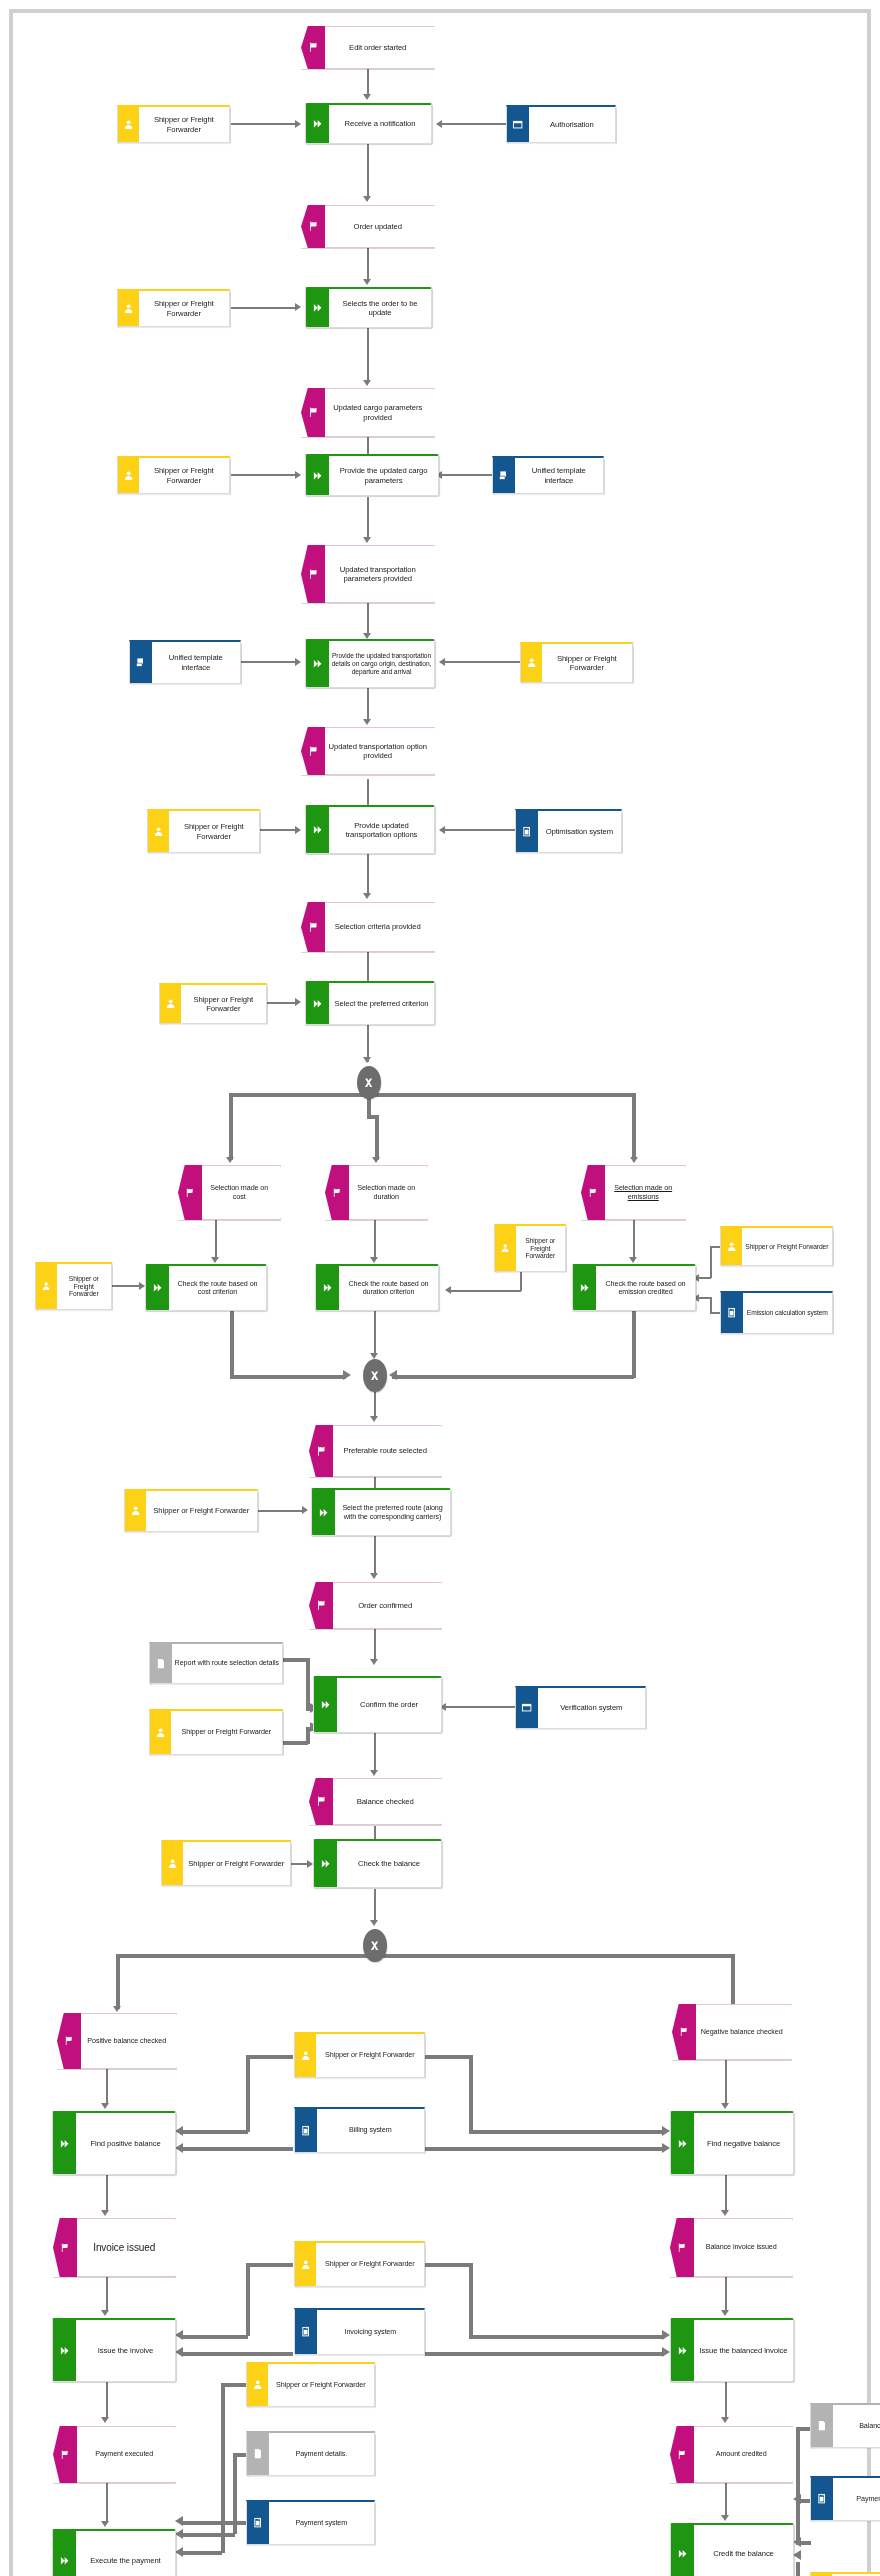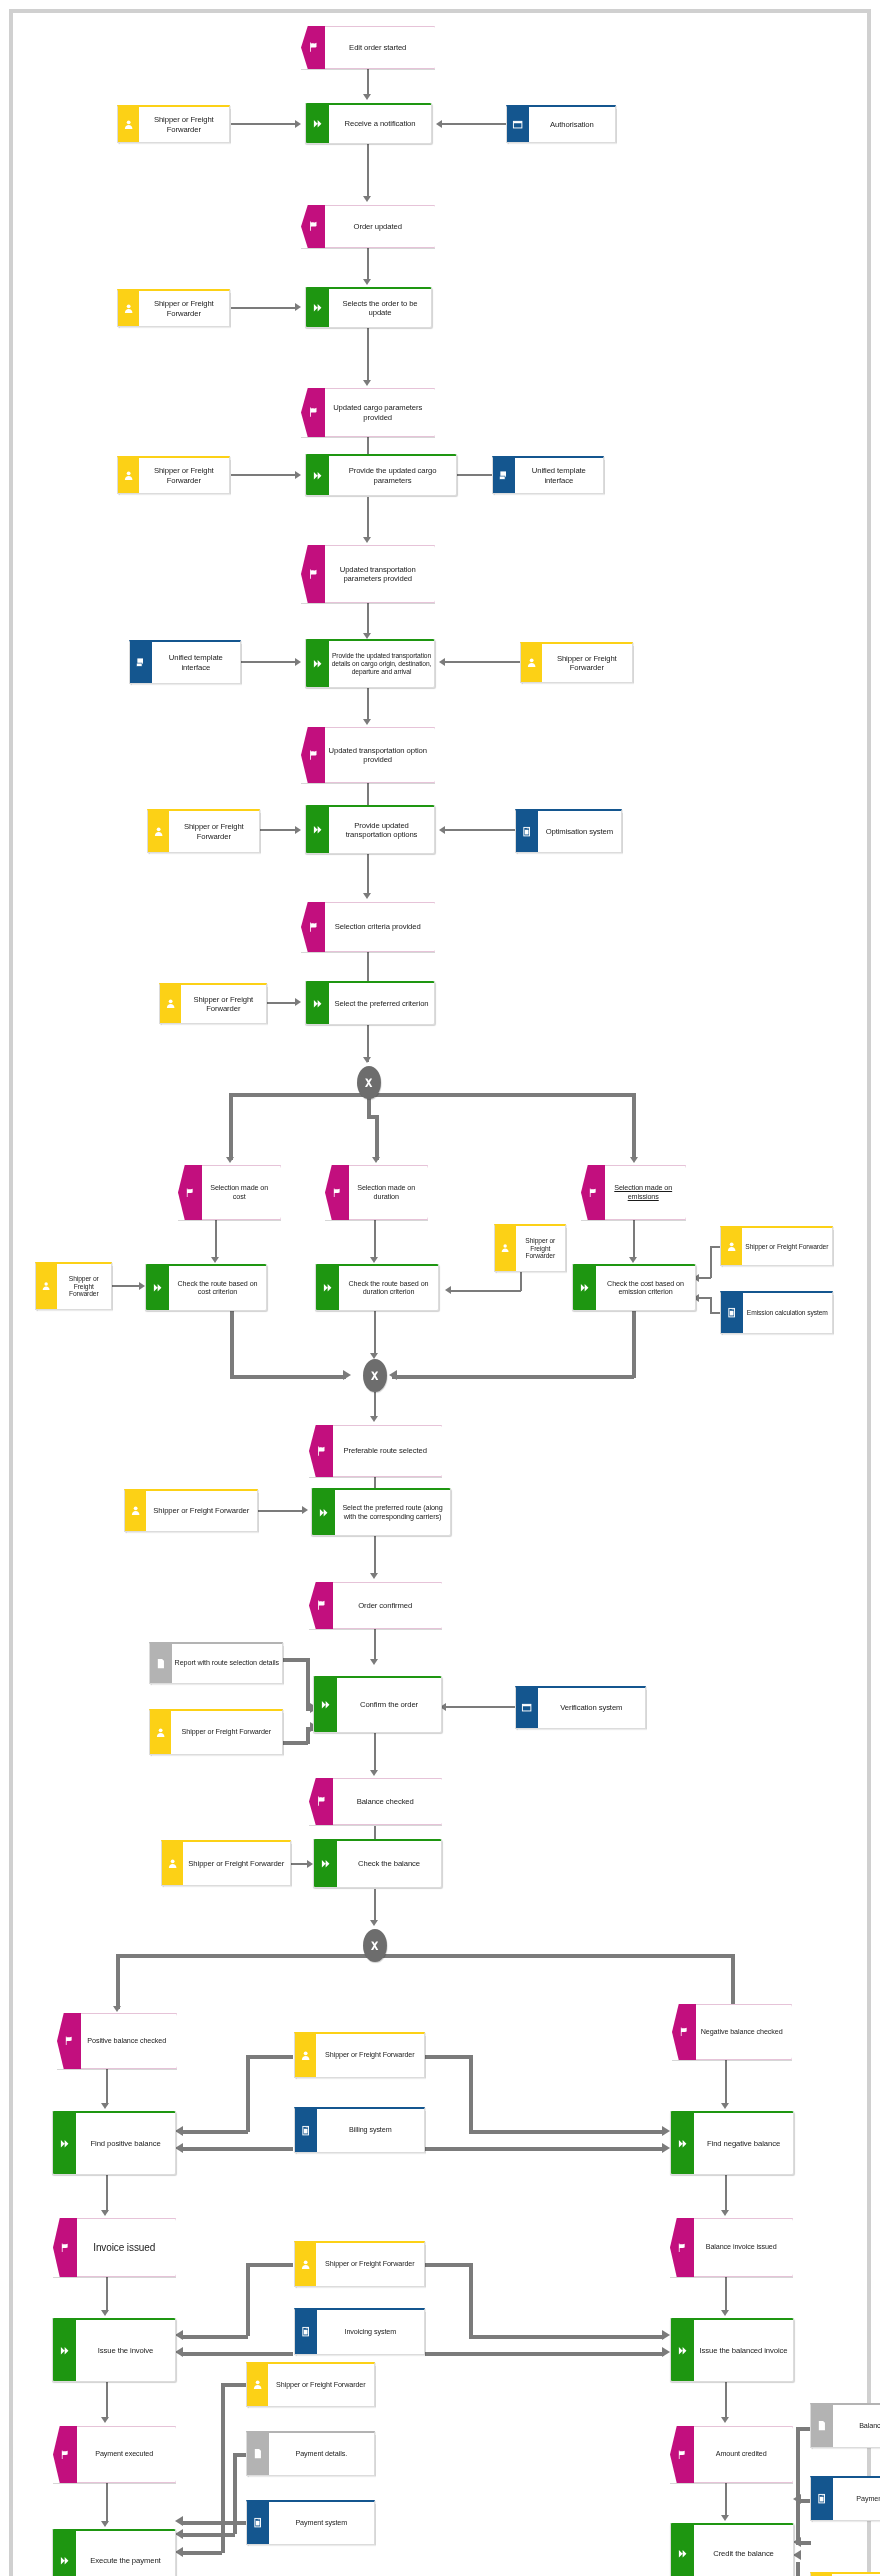--- a/index.html
+++ b/index.html
@@ -293,21 +293,21 @@
     <div class="icon">
         <svg width="11.3" height="11.3" viewBox="0 0 22 22">
           <use href="#ic-person"></use>
         </svg>
       </div>
     <div class="label">Shipper or Freight Forwarder</div>
   </div>
   <div class="seg h" style="left:231px; top:474px; width:67px;"></div>
   <div class="arrow right" style="left:295px; top:471px;"></div>
 
-  <div class="node func" style="left:305px; top:454px; width:152px; height:42px;">
+  <div class="node func" style="left:305px; top:454px; width:134px; height:42px;">
     <div class="icon">
         <svg width="11.3" height="11.3" viewBox="0 0 22 22">
           <use href="#ic-chevrons"></use>
         </svg>
       </div>
     <div class="label">Provide the updated cargo parameters</div>
   </div>
 
   <div class="node sys" style="left:492px; top:456px; width:112px; height:38px;">
     <div class="icon">
@@ -362,21 +362,21 @@
         </svg>
       </div>
     <div class="label">Shipper or Freight Forwarder</div>
   </div>
   <div class="seg h" style="left:445px; top:661px; width:75px;"></div>
   <div class="arrow left" style="left:439px; top:658px;"></div>
 
   <div class="seg v" style="left:367px; top:688px; height:33px;"></div>
   <div class="arrow down" style="left:363px; top:719px;"></div>
 
-  <div class="node event" style="left:301px; top:727px; width:134px; height:56px;">
+  <div class="node event" style="left:301px; top:727px; width:134px; height:48px;">
     <div class="shape"></div>
     <div class="icon">
         <svg width="12.4" height="12.4" viewBox="0 0 24 24">
           <use href="#ic-flag"></use>
         </svg>
       </div>
     <div class="label">Updated transportation option provided</div>
   </div>
   <div class="seg v" style="left:367px; top:779px; height:32px;"></div>
   <div class="arrow down" style="left:363px; top:809px;"></div>
@@ -564,21 +564,21 @@
         </svg>
       </div>
     <div class="label" style="font-size:7.2px;">Check the route based on duration criterion</div>
   </div>
   <div class="node func" style="left:572px; top:1264px; width:124px; height:47px;">
     <div class="icon">
         <svg width="11.3" height="11.3" viewBox="0 0 22 22">
           <use href="#ic-chevrons"></use>
         </svg>
       </div>
-    <div class="label" style="font-size:7.2px;">Check the cost based on emission criterion</div>
+    <div class="label" style="font-size:7.2px;">Check the route based on emission credited</div>
   </div>
 
   <div class="seg v" style="left:374px; top:1311px; height:44px;"></div>
   <div class="arrow down" style="left:370px; top:1353px;"></div>
   <div class="seg thick v" style="left:230px; top:1311px; height:67px;"></div>
   <div class="seg thick h" style="left:230px; top:1375px; width:116px;"></div>
   <div class="arrow right" style="left:343px; top:1370px; border-left-width:8.2px; border-top-width:5.7px; border-bottom-width:5.7px;"></div>
   <div class="seg thick v" style="left:632px; top:1311px; height:67px;"></div>
   <div class="seg thick h" style="left:392px; top:1375px; width:242px;"></div>
   <div class="arrow left" style="left:389px; top:1370px; border-right-width:8.2px; border-top-width:5.7px; border-bottom-width:5.7px;"></div>

